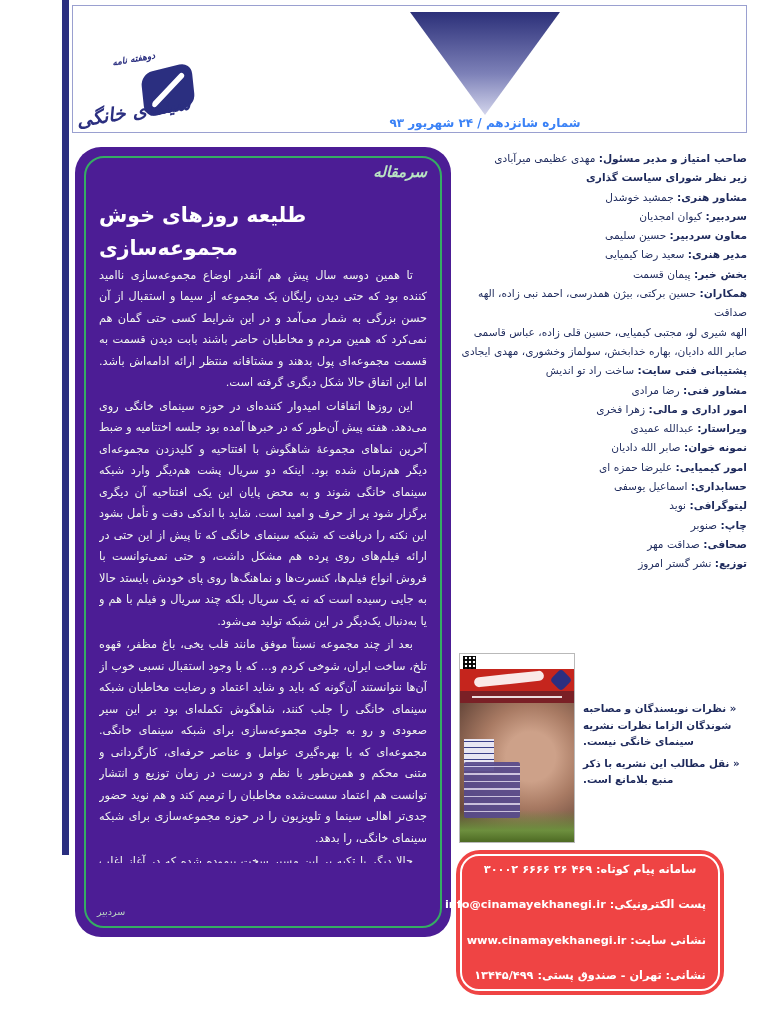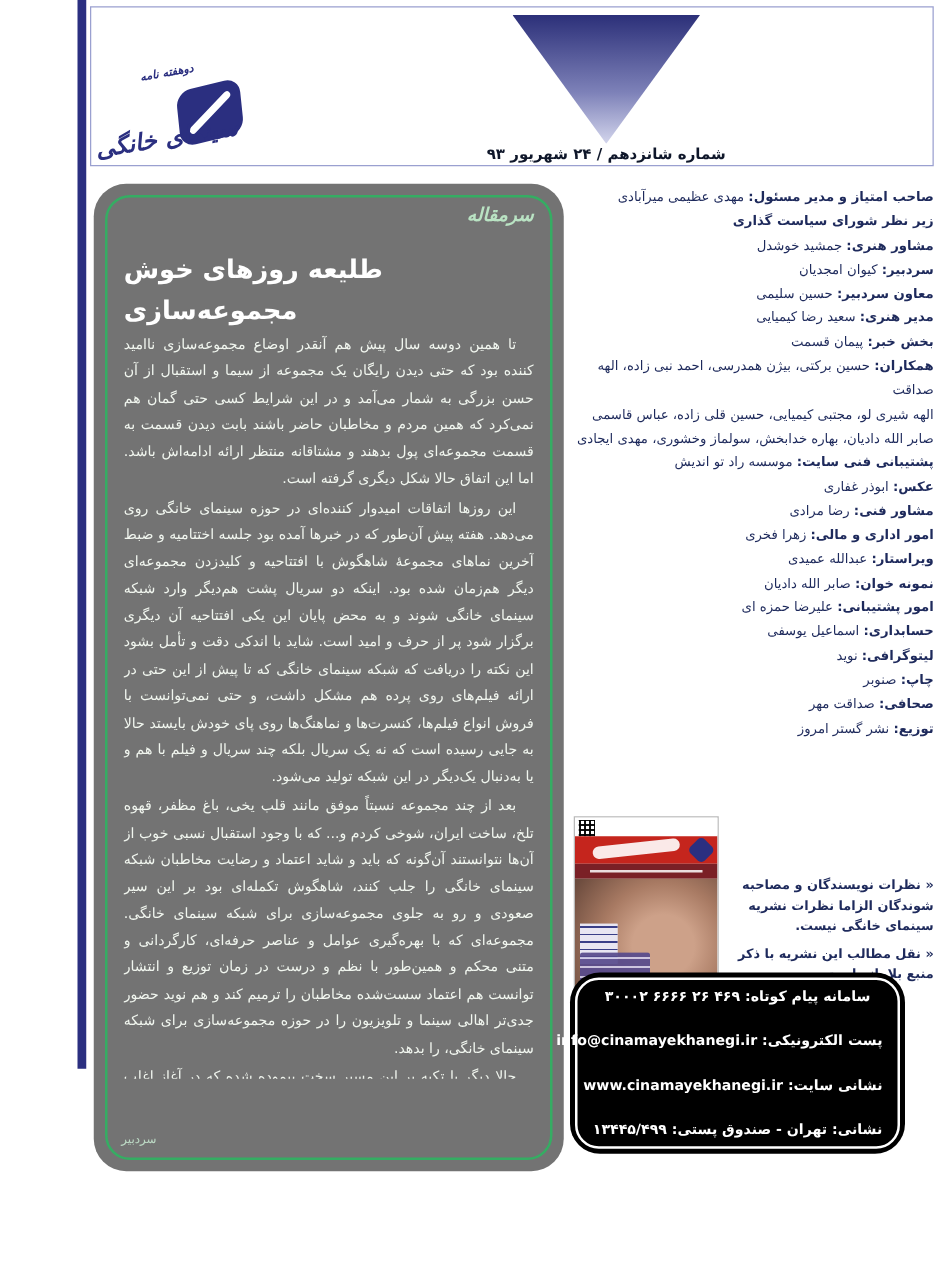--- a/index.html
+++ b/index.html
@@ -7,34 +7,34 @@
         font-family:"DejaVu Sans",sans-serif;direction:rtl;}
   
   .left-rule{position:absolute;left:62px;top:0;width:7px;height:855px;background:#2b2f80;}
   
   .header-frame{position:absolute;left:72px;top:5px;width:675px;height:128px;
                 border:1.5px solid #9aa0d0;box-sizing:border-box;background:#fff;}
   .triangle{position:absolute;left:337px;top:6px;width:150px;height:103px;
             background:linear-gradient(#2c3079,#7d81b8 60%,#d3d5ec);
             clip-path:polygon(0 0,100% 0,50% 100%);}
   .issue-line{position:absolute;left:302px;top:110px;width:220px;text-align:center;
-              color:#0f172a;font-weight:bold;font-size:12px;}
+              color:#3b82f6;font-weight:bold;font-size:12px;}
   
   .logo{position:absolute;left:76px;top:54px;width:130px;height:84px;}
   .logo-shape{position:absolute;left:66px;top:14px;width:52px;height:44px;background:#2b2f80;
               border-radius:12px;transform:rotate(-14deg) skewX(-8deg);}
   .logo-slash{position:absolute;left:5px;top:19px;width:42px;height:6px;background:#fff;
               border-radius:3px;transform:rotate(-35deg);}
   .logo-sub{position:absolute;left:36px;top:0px;color:#2b2f80;font-size:9px;font-weight:bold;
             font-style:italic;transform:rotate(-10deg);white-space:nowrap;}
   .logo-title{position:absolute;left:0px;top:46px;color:#2b2f80;font-size:19px;font-weight:bold;
               font-style:italic;transform:rotate(-9deg);white-space:nowrap;}
   
   .editorial{position:absolute;left:75px;top:147px;width:376px;height:790px;
-             background:#737373;border-radius:26px;box-sizing:border-box;}
+             background:#4c1d95;border-radius:26px;box-sizing:border-box;}
   .editorial-border{position:absolute;inset:9px;border:2px solid #35ad63;border-radius:20px;
                     pointer-events:none;}
   .editorial-inner{position:absolute;inset:16px 24px;direction:rtl;}
   .section-label{color:#b9e3c3;font-size:15px;font-weight:bold;font-style:italic;
                  text-align:right;font-family:"DejaVu Sans",sans-serif;}
   .editorial-title{margin-top:18px;text-align:left;color:#ffffff;font-weight:bold;
                    font-size:20.5px;line-height:1.6;}
   .editorial-body{margin-top:0;height:598px;overflow:hidden;color:#f1f6ef;
                   font-size:11.3px;line-height:21.5px;text-align:justify;}
   .editorial-body p{margin:0 0 2px 0;text-indent:14px;}
@@ -64,26 +64,26 @@
   .cv-photo{position:absolute;left:0;top:49px;width:100%;height:141px;
             background:radial-gradient(circle at 62% 38%,#cda189 0 22%,#a87a63 45%,#6e4d3f 75%,#4a332b);}
   .cv-green{position:absolute;left:0;bottom:0;width:100%;height:34px;
             background:linear-gradient(rgba(90,130,50,0),#6d8f3e 60%,#48641f);}
   .cv-credits{position:absolute;left:4px;bottom:26px;width:56px;height:56px;background:#574a8d;
               opacity:.92;border-radius:2px;
               background-image:repeating-linear-gradient(0deg,#574a8d 0 6px,#cfc9e8 6px 7.5px);}
   .cv-caption-box{position:absolute;left:4px;top:36px;width:30px;height:32px;background:#e8e6f2;
                   background-image:repeating-linear-gradient(0deg,#e8e6f2 0 5px,#3a3f88 5px 6px);}
   
-  .notes{position:absolute;left:583px;top:700px;width:164px;direction:rtl;text-align:right;
+  .notes{position:absolute;left:583px;top:700px;width:164px;direction:rtl;text-align:left;
          color:#1e2a5c;font-weight:bold;font-size:10.3px;line-height:16.5px;}
   .note-item{margin-bottom:5px;}
   .note-marker{font-weight:bold;}
   
-  .contact{position:absolute;left:456px;top:778px;width:268px;height:145px;background:#000000;
+  .contact{position:absolute;left:456px;top:850px;width:268px;height:145px;background:#ef4444;
            border-radius:24px;box-sizing:border-box;}
   .contact::before{content:"";position:absolute;inset:4px;border:2px solid #ffffff;
                    border-radius:19px;pointer-events:none;}
   .contact-inner{position:absolute;inset:13px 18px;display:flex;flex-direction:column;
                  justify-content:space-between;direction:rtl;}
   .contact-row{text-align:center;color:#fff;font-weight:bold;font-size:11.3px;white-space:nowrap;}
   .contact-row .c-val.force-ltr{direction:ltr;unicode-bidi:isolate;}
 </style>
 </head>
 <body>
@@ -140,33 +140,32 @@
       <div class="staff-row"><span class="lbl">مدیر هنری:</span> <span class="val">سعید رضا کیمیایی</span></div>
 
       <div class="staff-row"><span class="lbl">بخش خبر:</span> <span class="val">پیمان قسمت</span></div>
 
       <div class="staff-row"><span class="lbl">همکاران:</span> <span class="val">حسین برکتی، بیژن همدرسی، احمد نبی زاده، الهه صداقت</span></div>
 
       <div class="staff-row"><span class="lbl"></span> <span class="val">الهه شیری لو، مجتبی کیمیایی، حسین قلی زاده، عباس قاسمی</span></div>
 
       <div class="staff-row"><span class="lbl"></span> <span class="val">صابر الله دادیان، بهاره خدابخش، سولماز وخشوری، مهدی ایجادی</span></div>
 
-      <div class="staff-row"><span class="lbl">پشتیبانی فنی سایت:</span> <span class="val">موسسه راد تو اندیش</span></div>
-
-      <div class="staff-row"><span class="lbl">عکس:</span> <span class="val">ابوذر غفاری</span></div>
+      <div class="staff-row"><span class="lbl">پشتیبانی فنی سایت:</span> <span class="val">ساخت راد تو اندیش</span></div>
+
 
       <div class="staff-row"><span class="lbl">مشاور فنی:</span> <span class="val">رضا مرادی</span></div>
 
       <div class="staff-row"><span class="lbl">امور اداری و مالی:</span> <span class="val">زهرا فخری</span></div>
 
       <div class="staff-row"><span class="lbl">ویراستار:</span> <span class="val">عبدالله عمیدی</span></div>
 
       <div class="staff-row"><span class="lbl">نمونه خوان:</span> <span class="val">صابر الله دادیان</span></div>
 
-      <div class="staff-row"><span class="lbl">امور پشتیبانی:</span> <span class="val">علیرضا حمزه ای</span></div>
+      <div class="staff-row"><span class="lbl">امور کیمیایی:</span> <span class="val">علیرضا حمزه ای</span></div>
 
       <div class="staff-row"><span class="lbl">حسابداری:</span> <span class="val">اسماعیل یوسفی</span></div>
 
       <div class="staff-row"><span class="lbl">لیتوگرافی:</span> <span class="val">نوید</span></div>
 
       <div class="staff-row"><span class="lbl">چاپ:</span> <span class="val">صنوبر</span></div>
 
       <div class="staff-row"><span class="lbl">صحافی:</span> <span class="val">صداقت مهر</span></div>
 
       <div class="staff-row"><span class="lbl">توزیع:</span> <span class="val">نشر گستر امروز</span></div>

